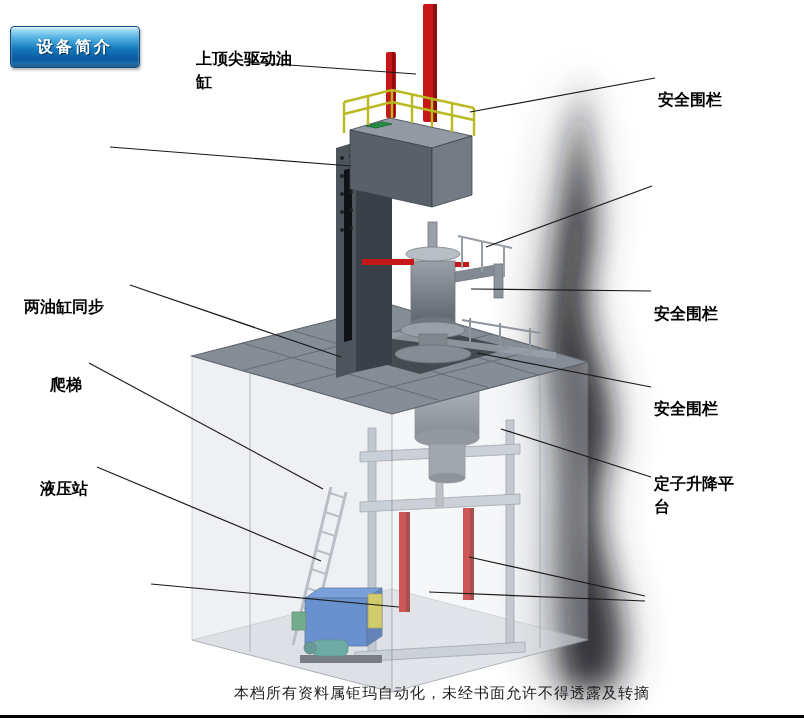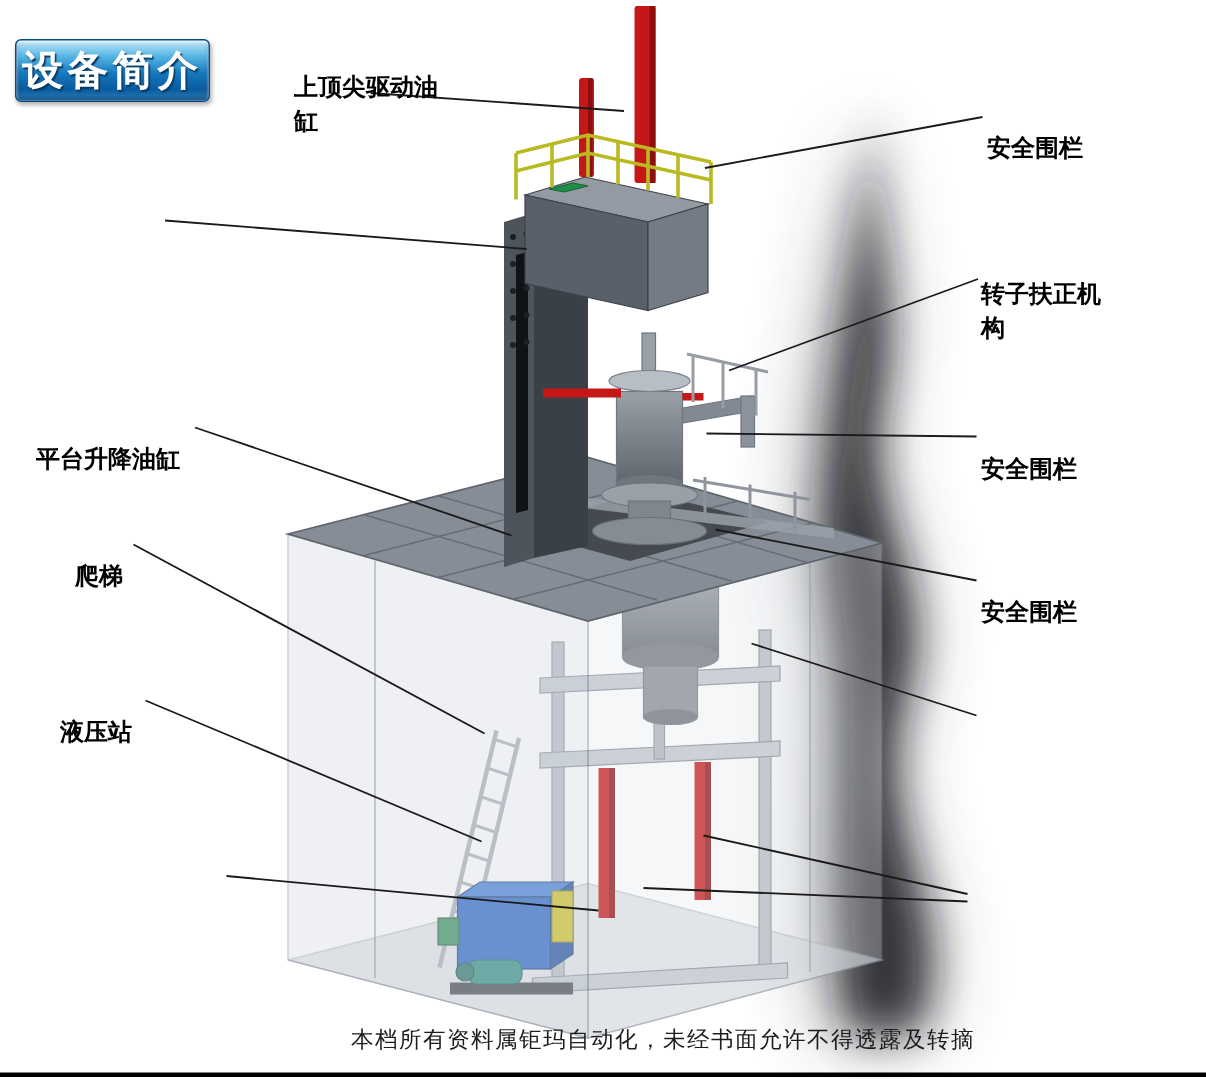--- a/index.html
+++ b/index.html
@@ -6,21 +6,21 @@
   .page{
     position:relative;width:804px;height:719px;background:#ffffff;overflow:hidden;
     font-family:"Liberation Sans","DejaVu Sans",sans-serif;
   }
   .scene{position:absolute;left:0;top:0;width:804px;height:719px;pointer-events:none;}
   .badge{
     position:absolute;left:10px;top:26px;width:128px;height:40px;border-radius:4px;
     background:linear-gradient(180deg,#c3e8f8 0%,#5ab8e6 25%,#1478bd 55%,#0b5a9e 82%,#2f87c6 100%);
     border:1px solid #0a4a86;
     box-shadow:inset 0 1px 2px rgba(255,255,255,.85), inset 0 -2px 3px rgba(0,0,0,.35), 1px 2px 3px rgba(0,0,0,.3);
-    color:#fff;font-size:27px;font-weight:bold;letter-spacing:3px;
+    color:#fff;font-size:16px;font-weight:bold;letter-spacing:3px;
     display:flex;align-items:center;justify-content:center;
     text-shadow:1px 1px 1px #06365e;
   }
   .lbl{
     position:absolute;color:#000;font-size:16px;line-height:1.45;font-weight:700;margin-top:25px;
   }
   .footer{
     position:absolute;left:0;top:684px;width:804px;text-align:center;
     color:#1c1c1c;font-size:15px;letter-spacing:1px;padding-left:40px;
   }
@@ -209,22 +209,22 @@
       <line x1="151" y1="584" x2="399" y2="607"></line>
       <line x1="645" y1="596" x2="469" y2="557"></line>
       <line x1="645" y1="601" x2="429" y2="592"></line>
     </g>
   </svg>
 
   <div class="badge">设备简介</div>
 
   <div class="lbl" style="left:196px;top:22px;width:104px;">上顶尖驱动油缸</div>
   <div class="lbl" style="left:658px;top:63px;">安全围栏</div>
-  <div class="lbl" style="left:654px;top:160px;width:88px;">转子扶正机构</div>
-  <div class="lbl" style="left:24px;top:270px;">平台升降油缸</div>
+  <div class="lbl" style="left:24px;top:270px;">两油缸同步</div>
   <div class="lbl" style="left:654px;top:277px;">安全围栏</div>
   <div class="lbl" style="left:50px;top:348px;">爬梯</div>
   <div class="lbl" style="left:654px;top:372px;">安全围栏</div>
   <div class="lbl" style="left:40px;top:452px;">液压站</div>
+  <div class="lbl" style="left:654px;top:447px;width:88px;">定子升降平台</div>
 
   <div class="footer">本档所有资料属钜玛自动化，未经书面允许不得透露及转摘</div>
   <div class="bottomline"></div>
 </div>
 
 </body></html>

